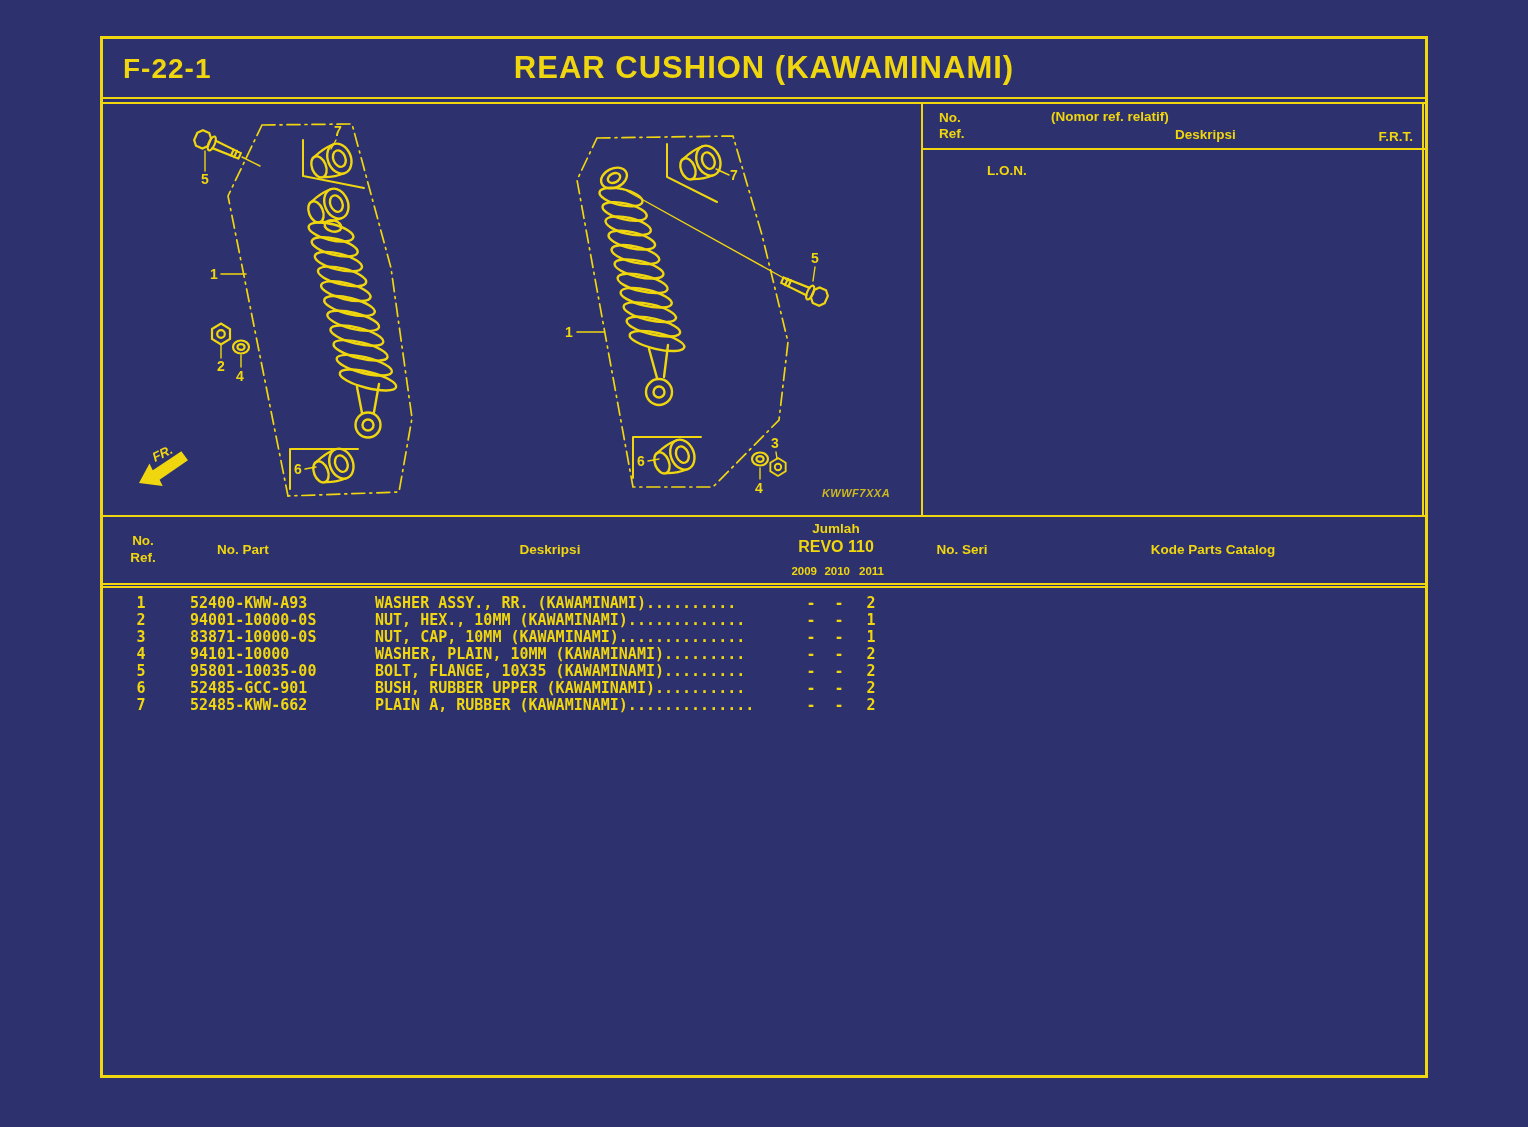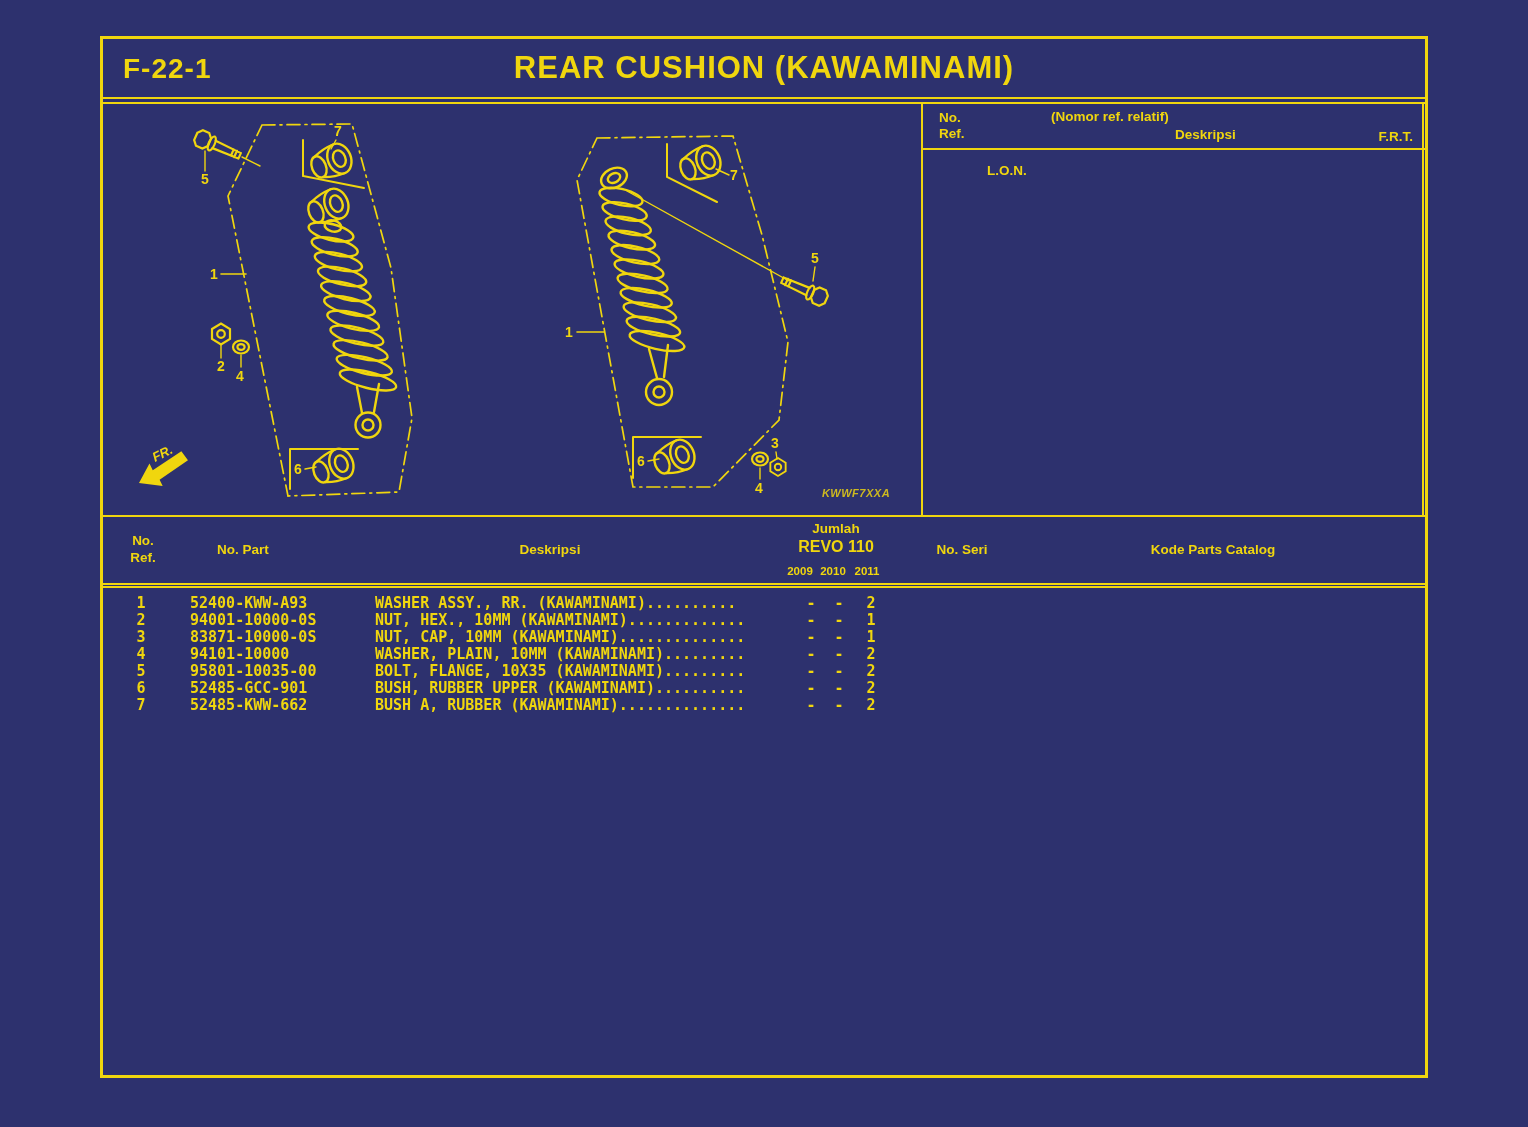--- a/index.html
+++ b/index.html
@@ -40,21 +40,21 @@
   .table-band{position:absolute;left:0;top:476px;width:100%;height:66px;
               border-top:2px solid var(--yellow);border-bottom:2px solid var(--yellow);
               font-weight:bold;}
   .band-extra-line{position:absolute;left:0;top:547px;width:100%;height:2px;background:var(--yellow);}
   .th{position:absolute;text-align:center;font-size:13.5px;}
   .th-noref{left:18px;top:15px;width:44px;line-height:17px;}
   .th-part{left:80px;top:25px;width:120px;}
   .th-desk{left:387px;top:25px;width:120px;}
   .th-jumlah{left:673px;top:4px;width:120px;}
   .th-model{left:673px;top:21px;width:120px;font-size:16px;}
-  .th-year{top:48px;width:34px;font-size:11.5px;}
+  .th-year{top:48px;width:34px;font-size:11.5px;text-align:right;}
   .th-y0{left:680px;} .th-y1{left:713px;} .th-y2{left:747px;}
   .th-seri{left:799px;top:25px;width:120px;}
   .th-kode{left:1030px;top:25px;width:160px;}
 
   
   .rows{position:absolute;left:0;top:556px;width:100%;}
   .prow{position:relative;height:17px;font-family:"DejaVu Sans Mono",monospace;
         font-size:15px;font-weight:bold;line-height:17px;white-space:pre;}
   .prow span{position:absolute;top:0;}
   .c-ref{left:26px;width:24px;text-align:center;}
@@ -287,20 +287,20 @@
       <span class="c-ref">6</span>
       <span class="c-part">52485-GCC-901</span>
       <span class="c-desc">BUSH, RUBBER UPPER (KAWAMINAMI)..........</span>
       <span class="c-d1">-</span>
       <span class="c-d2">-</span>
       <span class="c-qty">2</span>
     </div>
     <div class="prow">
       <span class="c-ref">7</span>
       <span class="c-part">52485-KWW-662</span>
-      <span class="c-desc">BUSH A, RUBBER (KAWAMINAMI)..............</span>
+      <span class="c-desc">PLAIN A, RUBBER (KAWAMINAMI)..............</span>
       <span class="c-d1">-</span>
       <span class="c-d2">-</span>
       <span class="c-qty">2</span>
     </div>
   </div>
 
 </div>
 
 </body></html>

